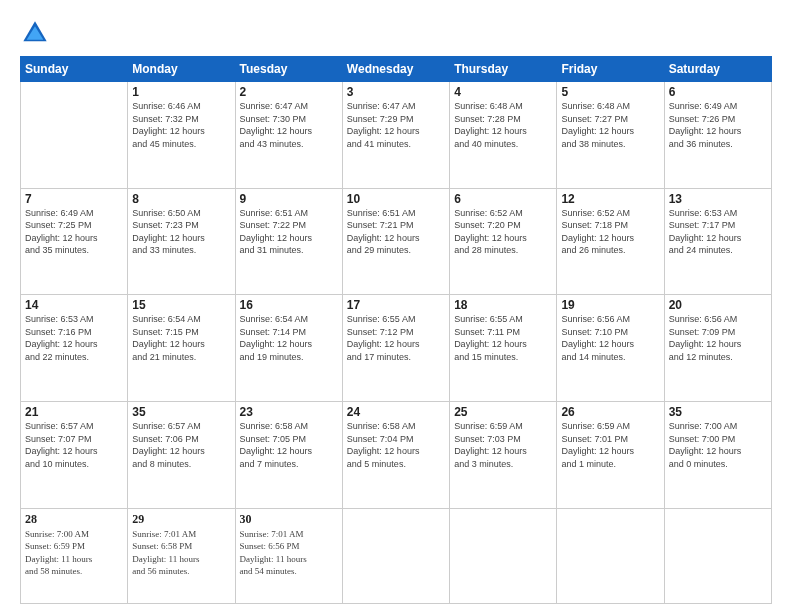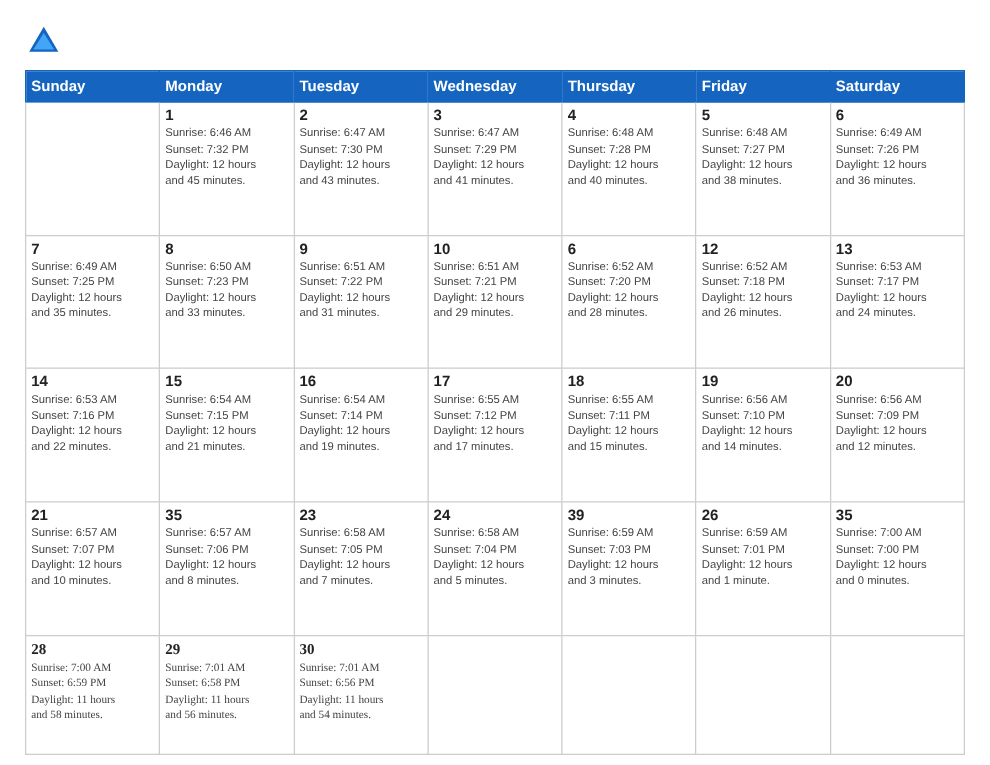--- a/index.html
+++ b/index.html
@@ -299,21 +299,21 @@
 and 7 minutes.</div>
           </td>
           <td>
             <div class="day-number">24</div>
             <div class="day-info" style="white-space: pre-line;">Sunrise: 6:58 AM
 Sunset: 7:04 PM
 Daylight: 12 hours
 and 5 minutes.</div>
           </td>
           <td>
-            <div class="day-number">39</div>
+            <div class="day-number">25</div>
             <div class="day-info" style="white-space: pre-line;">Sunrise: 6:59 AM
 Sunset: 7:03 PM
 Daylight: 12 hours
 and 3 minutes.</div>
           </td>
           <td>
             <div class="day-number">26</div>
             <div class="day-info" style="white-space: pre-line;">Sunrise: 6:59 AM
 Sunset: 7:01 PM
 Daylight: 12 hours

